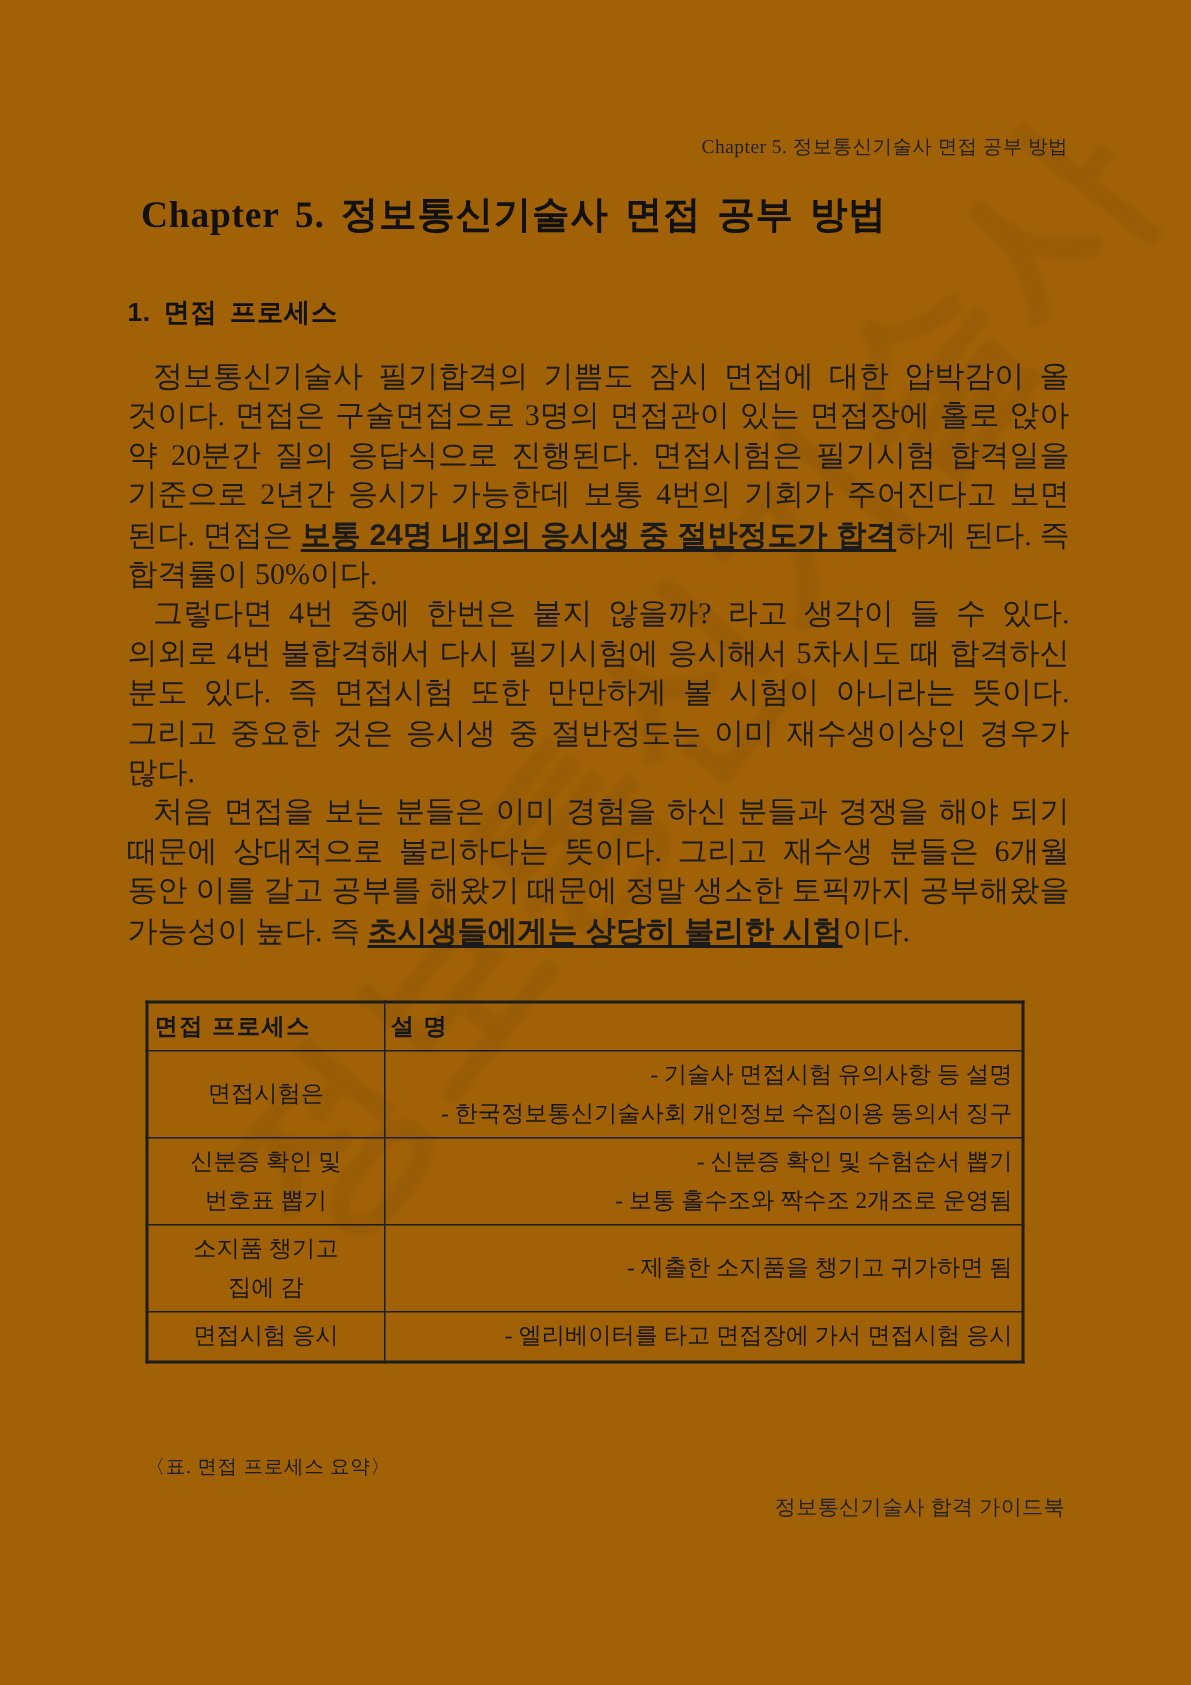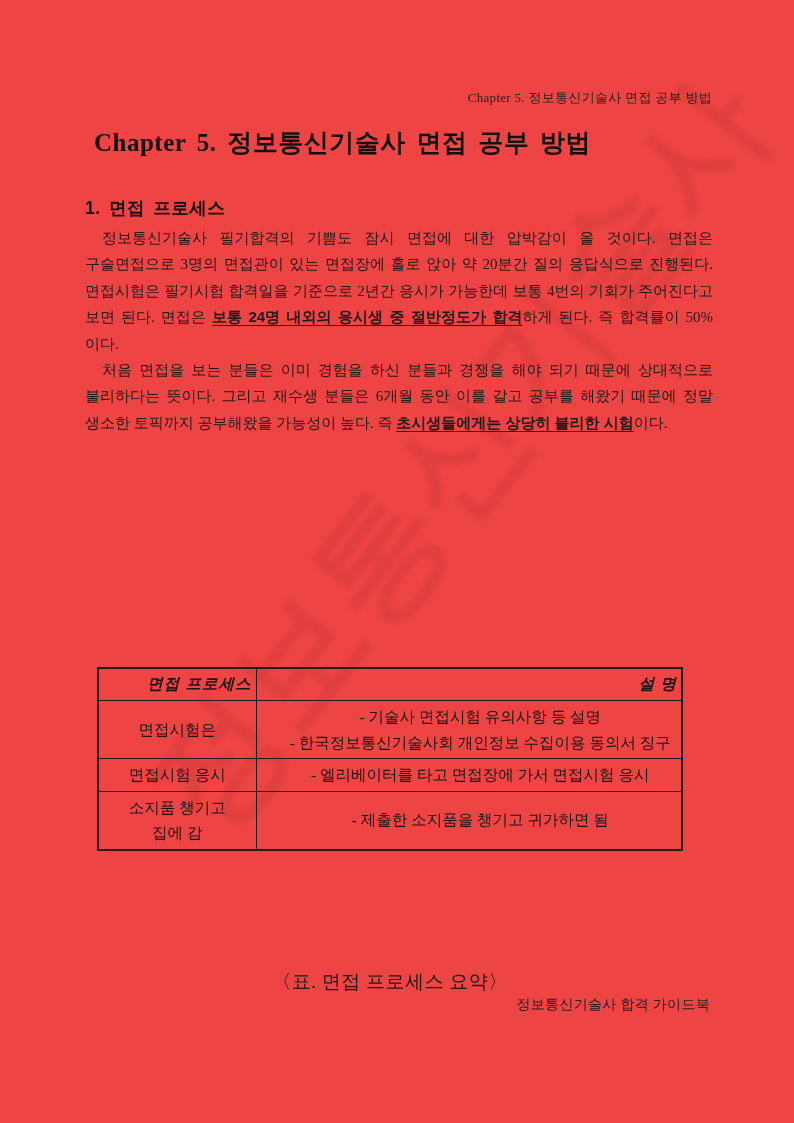--- a/index.html
+++ b/index.html
@@ -1,20 +1,20 @@
 <!DOCTYPE html>
 <html lang="ko"><head>
 <meta charset="utf-8">
 <style>
   html,body{margin:0;padding:0;background:#e8e8e8;}
   .page{
     position:relative;
     width:794px;height:1123px;
     margin:0 auto;
-    background:#ef4444;
+    background:#a16207;
     font-family:"Liberation Serif","DejaVu Serif",serif;
     color:#1b1b1b;
     overflow:hidden;
   }
   .header-right{
     position:absolute;top:89px;right:82px;
     font-size:13px;letter-spacing:0.3px;
     color:#222;
   }
   .doc-title{
@@ -25,22 +25,22 @@
   }
   .section-heading{
     position:absolute;top:196px;left:85px;
     font-family:"Liberation Sans","DejaVu Sans",sans-serif;
     font-size:17.5px;font-weight:bold;
     letter-spacing:0.5px;word-spacing:3px;
     color:#111;
     text-align:right;
   }
   .body-block{
-    position:absolute;top:225px;left:85px;width:628px;
-    font-size:15px;line-height:26.4px;
+    position:absolute;top:238px;left:85px;width:628px;
+    font-size:20px;line-height:26.4px;
     text-align:justify;
   }
   .para{margin:0;text-indent:17px;word-break:keep-all;}
   .em{
     font-family:"Liberation Sans","DejaVu Sans",sans-serif;
     font-weight:bold;text-decoration:underline;
     text-underline-offset:3px;
   }
   .process-table{
     position:absolute;top:667px;left:97px;
@@ -49,30 +49,29 @@
     table-layout:fixed;
   }
   .process-table,
   .process-table th,
   .process-table td{border:1px solid #1d1d1d;}
   .process-table{border:2px solid #1d1d1d;}
   .process-table th{
     font-family:"Liberation Sans","DejaVu Sans",sans-serif;
     font-weight:bold;font-size:15.5px;
     padding:5px 4px;letter-spacing:1px;
-    text-align:right;
-    font-style:italic;
+    text-align:left;
   }
   .process-table td{padding:3px 6px;line-height:25.5px;vertical-align:middle;}
   .col-process{width:158px;}
   td.proc{text-align:center;word-break:keep-all;}
-  td.desc{text-align:center;padding-left:29px;word-break:keep-all;}
+  td.desc{text-align:right;padding-left:29px;word-break:keep-all;}
   .table-caption{
     position:absolute;top:969px;left:97px;width:586px;
-    text-align:center;font-size:19px;letter-spacing:0.5px;
+    font-size:13px;letter-spacing:0.5px;
   }
   .footer-book{
     position:absolute;top:996px;right:84px;
     font-size:14px;color:#222;letter-spacing:0.3px;
   }
   .page-number{
     position:absolute;top:1012px;left:0;width:794px;
     text-align:center;font-size:13px;color:#222;
   }
   .watermark{
@@ -92,20 +91,21 @@
   <div class="watermark">정보통신기술사</div>
 
   <div class="header-right">Chapter 5. 정보통신기술사 면접 공부 방법</div>
 
   <h1 class="doc-title" style="margin:0;">Chapter 5. 정보통신기술사 면접 공부 방법</h1>
 
   <h2 class="section-heading" style="margin:0;">1. 면접 프로세스</h2>
 
   <div class="body-block">
       <p class="para"><span>정보통신기술사 필기합격의 기쁨도 잠시 면접에 대한 압박감이 올 것이다. 면접은 구술면접으로 3명의 면접관이 있는 면접장에 홀로 앉아 약 20분간 질의 응답식으로 진행된다. 면접시험은 필기시험 합격일을 기준으로 2년간 응시가 가능한데 보통 4번의 기회가 주어진다고 보면 된다. 면접은 </span><span class="em">보통 24명 내외의 응시생 중 절반정도가 합격</span><span>하게 된다. 즉 합격률이 50%이다.</span></p>
+      <p class="para"><span>그렇다면 4번 중에 한번은 붙지 않을까? 라고 생각이 들 수 있다. 의외로 4번 불합격해서 다시 필기시험에 응시해서 5차시도 때 합격하신 분도 있다. 즉 면접시험 또한 만만하게 볼 시험이 아니라는 뜻이다. 그리고 중요한 것은 응시생 중 절반정도는 이미 재수생이상인 경우가 많다.</span></p>
       <p class="para"><span>처음 면접을 보는 분들은 이미 경험을 하신 분들과 경쟁을 해야 되기 때문에 상대적으로 불리하다는 뜻이다. 그리고 재수생 분들은 6개월 동안 이를 갈고 공부를 해왔기 때문에 정말 생소한 토픽까지 공부해왔을 가능성이 높다. 즉 </span><span class="em">초시생들에게는 상당히 불리한 시험</span><span>이다.</span></p>
     </div>
 
   <table class="process-table">
     <colgroup>
       <col class="col-process">
       <col>
     </colgroup>
     <thead>
       <tr>
@@ -115,29 +115,36 @@
     </thead>
     <tbody>
         <tr>
           <td class="proc">면접시험은</td>
           <td class="desc">
             <div>- 기술사 면접시험 유의사항 등 설명</div>
             <div>- 한국정보통신기술사회 개인정보 수집이용 동의서 징구</div>
           </td>
         </tr>
         <tr>
-          <td class="proc">면접시험 응시</td>
+          <td class="proc">신분증 확인 및<br>번호표 뽑기</td>
           <td class="desc">
-            <div>- 엘리베이터를 타고 면접장에 가서 면접시험 응시</div>
+            <div>- 신분증 확인 및 수험순서 뽑기</div>
+            <div>- 보통 홀수조와 짝수조 2개조로 운영됨</div>
           </td>
         </tr>
         <tr>
           <td class="proc">소지품 챙기고<br>집에 감</td>
           <td class="desc">
             <div>- 제출한 소지품을 챙기고 귀가하면 됨</div>
+          </td>
+        </tr>
+        <tr>
+          <td class="proc">면접시험 응시</td>
+          <td class="desc">
+            <div>- 엘리베이터를 타고 면접장에 가서 면접시험 응시</div>
           </td>
         </tr>
       </tbody>
   </table>
 
   <div class="table-caption">〈표. 면접 프로세스 요약〉</div>
 
   <div class="footer-book">정보통신기술사 합격 가이드북</div>
 
 

